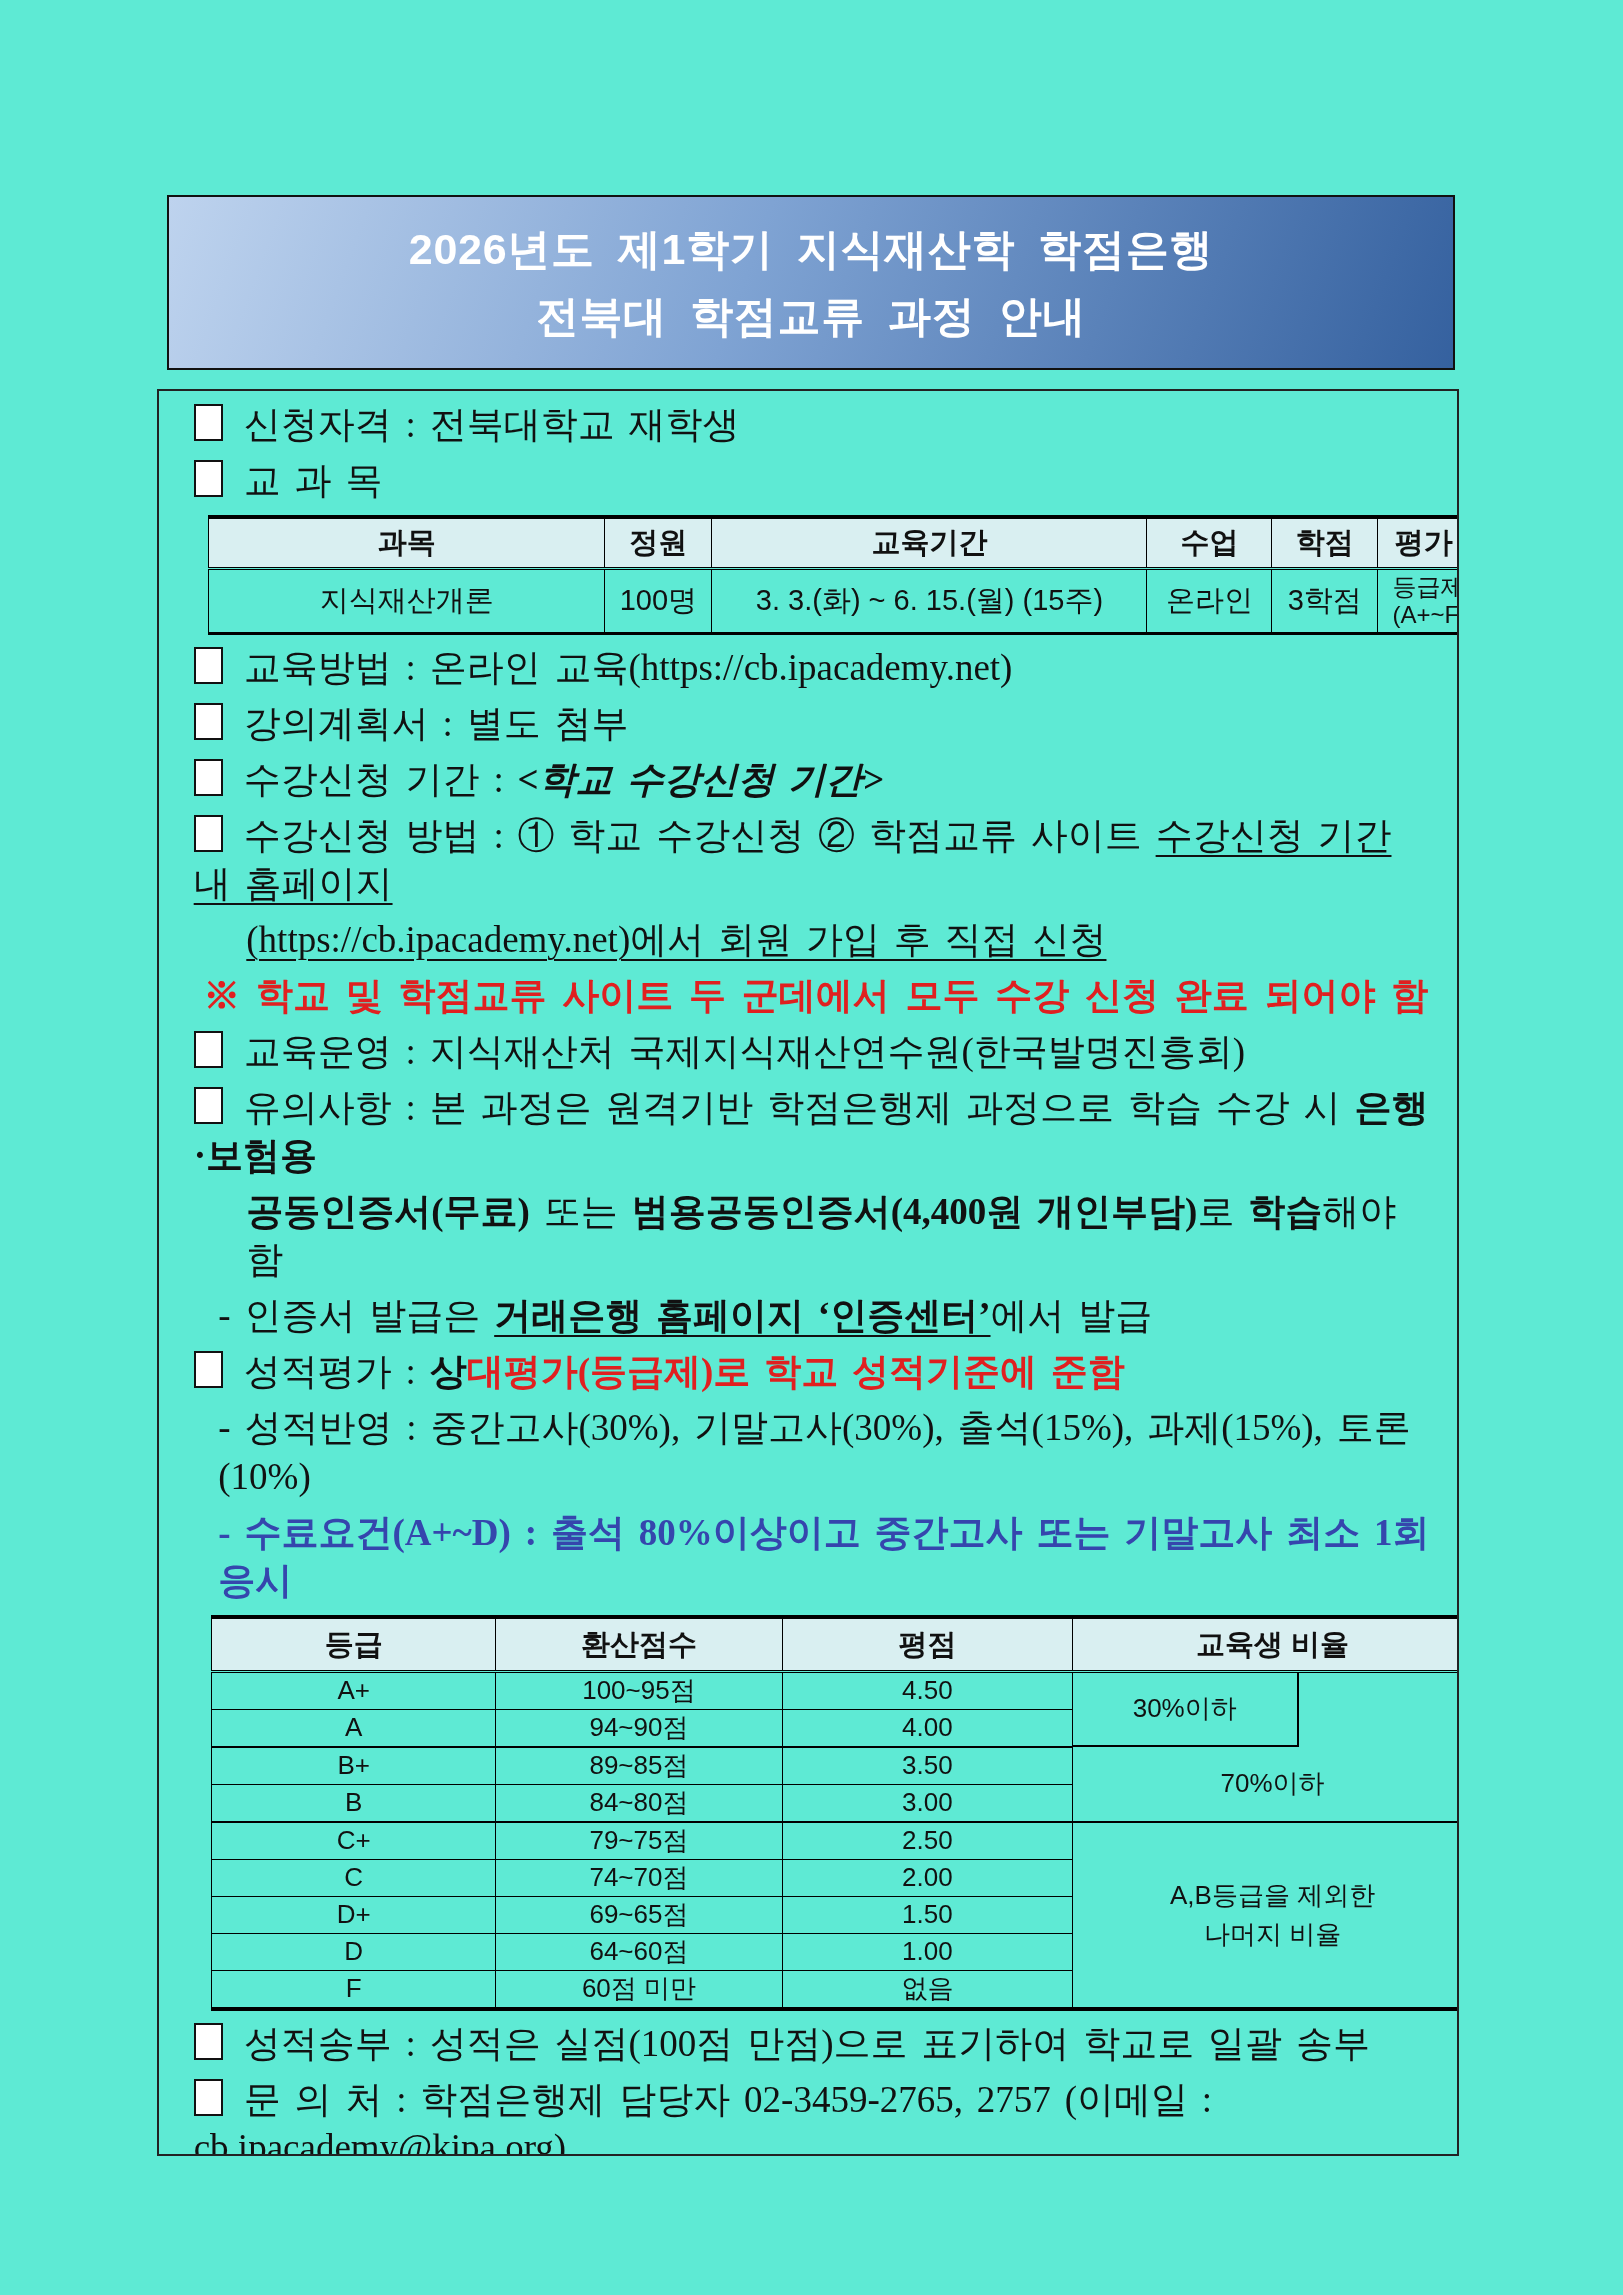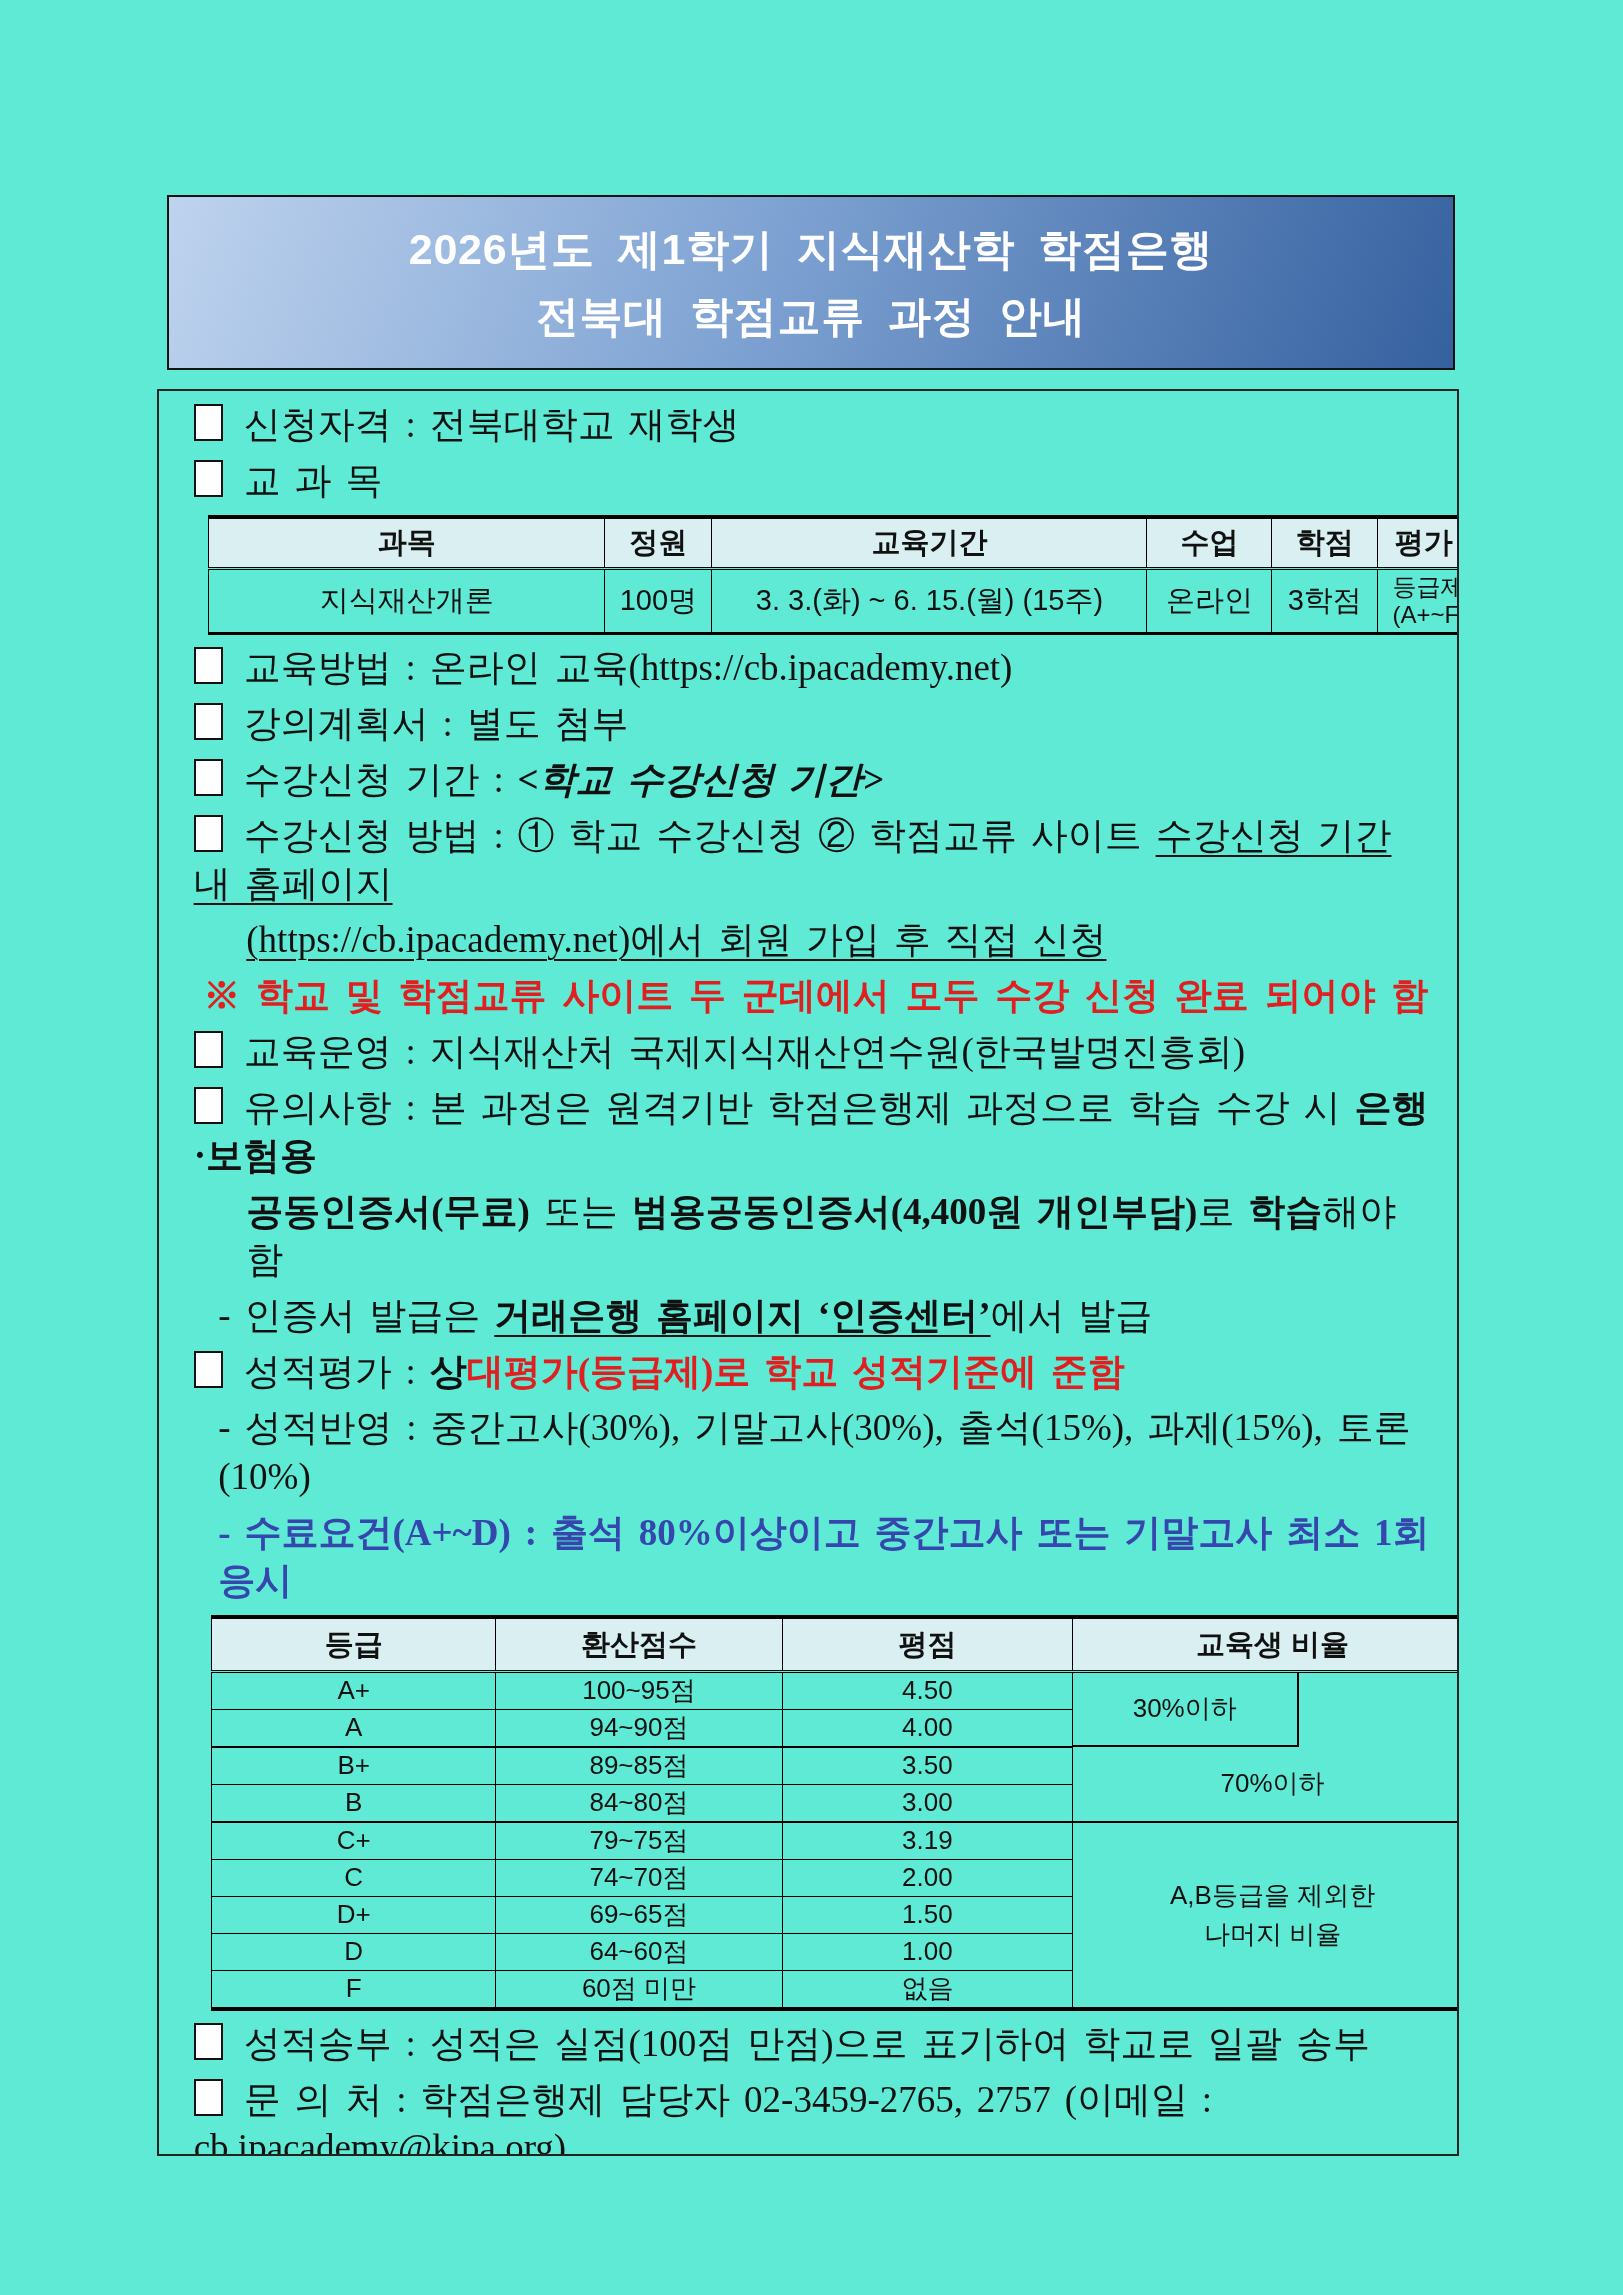--- a/index.html
+++ b/index.html
@@ -226,21 +226,21 @@
           <td class="ratio70" rowspan="2">70%이하</td>
         </tr>
         <tr>
           <td>B</td>
           <td>84~80점</td>
           <td>3.00</td>
         </tr>
         <tr class="group">
           <td>C+</td>
           <td>79~75점</td>
-          <td>3.19</td>
+          <td>2.50</td>
           <td class="ratio-rest" rowspan="5">
             <div>A,B등급을 제외한</div>
             <div>나머지 비율</div>
           </td>
         </tr>
         <tr>
           <td>C</td>
           <td>74~70점</td>
           <td>2.00</td>
         </tr>

